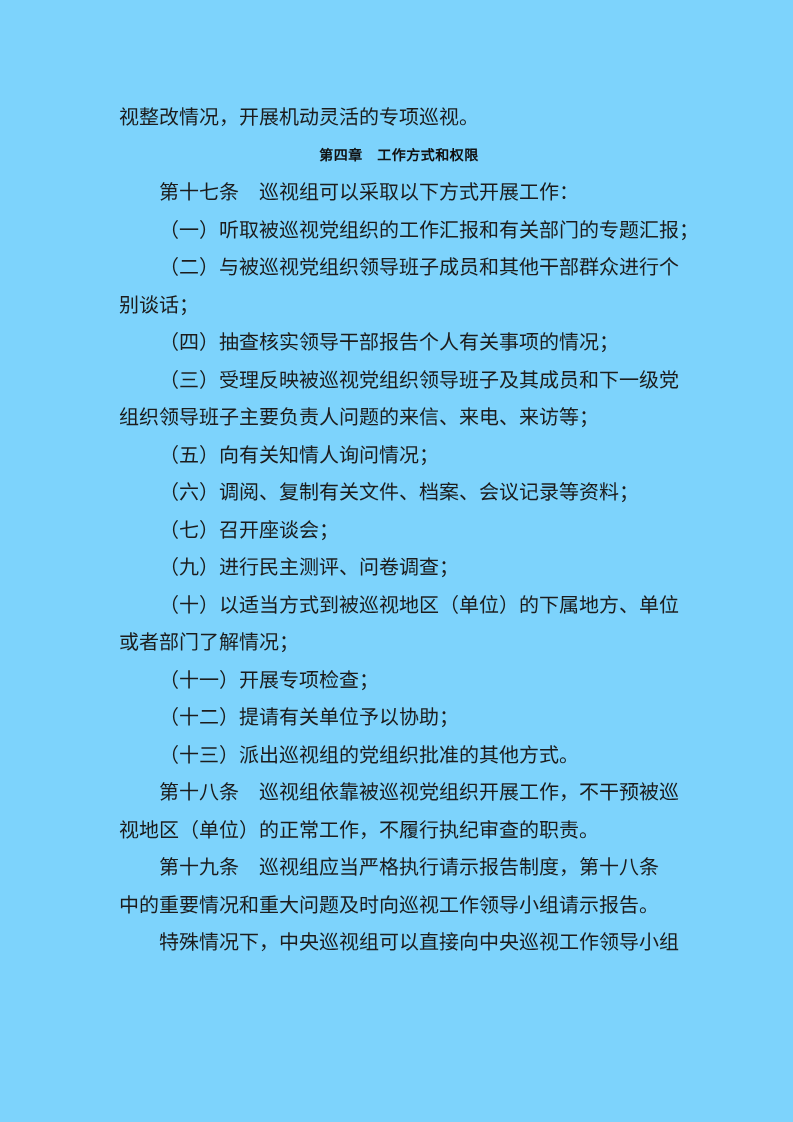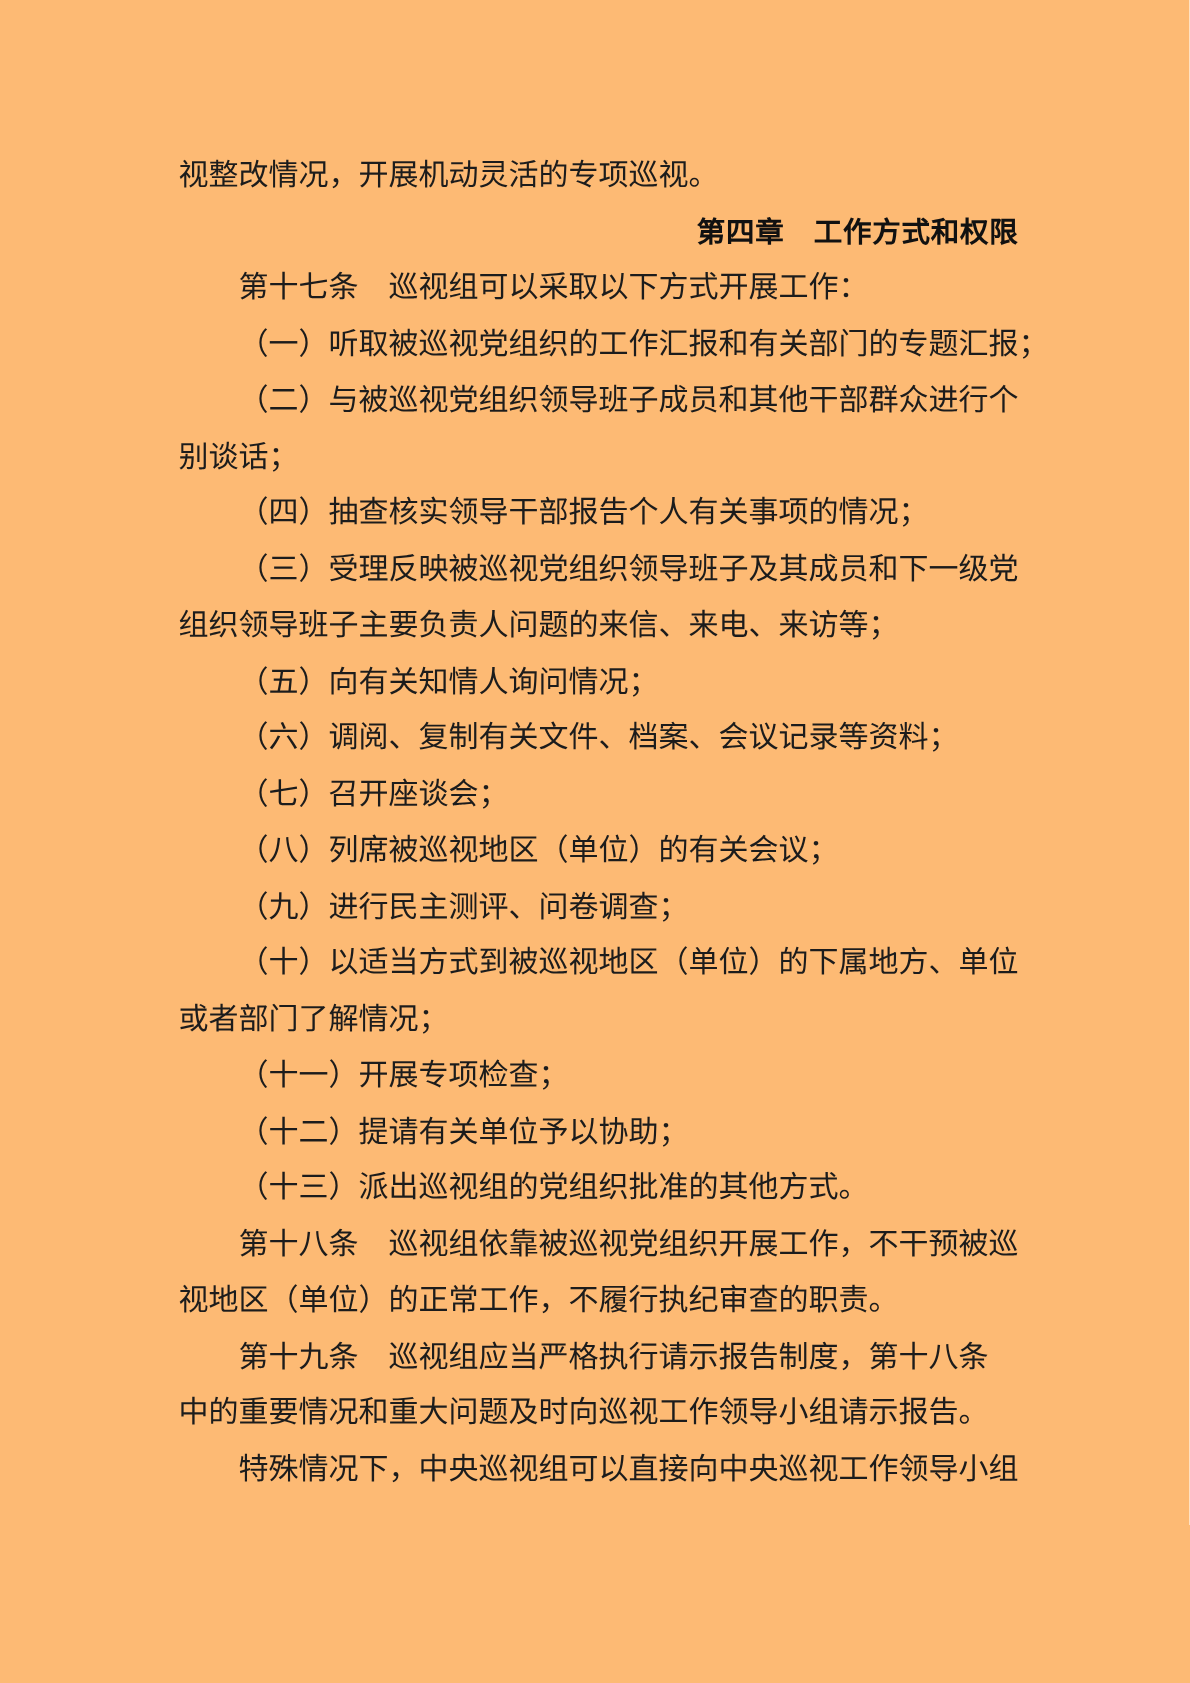--- a/index.html
+++ b/index.html
@@ -4,21 +4,21 @@
 <style>
   html, body {
     margin: 0;
     padding: 0;
     background: #ffffff;
   }
   .page {
     position: relative;
     width: 793px;
     height: 1122px;
-    background: #fdba74;
+    background: #7dd3fc;
     overflow: hidden;
     color: #1c1c1c;
     font-family: "Liberation Serif", "DejaVu Serif", serif;
   }
   .content {
     position: absolute;
     left: 119px;
     top: 99px;
     width: 560px;
   }
@@ -28,24 +28,24 @@
     line-height: 37.5px;
     text-indent: 2em;
     white-space: pre;          
     letter-spacing: 0px;
   }
   .no-indent {
     text-indent: 0;
   }
   .chapter-heading {
     margin: 0;
-    font-size: 19px;
+    font-size: 14px;
     line-height: 37.5px;
     font-weight: 700;
-    text-align: right;
+    text-align: center;
     text-indent: 0;
     letter-spacing: 0.5px;
     white-space: pre;
     font-family: "Liberation Sans", "DejaVu Sans", sans-serif;
     color: #111111;
   }
 </style>
 </head>
 <body>
 
@@ -59,21 +59,20 @@
     <p class="para">第十七条　巡视组可以采取以下方式开展工作：</p>
     <p class="para">（一）听取被巡视党组织的工作汇报和有关部门的专题汇报；</p>
     <p class="para">（二）与被巡视党组织领导班子成员和其他干部群众进行个
 别谈话；</p>
     <p class="para">（四）抽查核实领导干部报告个人有关事项的情况；</p>
     <p class="para">（三）受理反映被巡视党组织领导班子及其成员和下一级党
 组织领导班子主要负责人问题的来信、来电、来访等；</p>
     <p class="para">（五）向有关知情人询问情况；</p>
     <p class="para">（六）调阅、复制有关文件、档案、会议记录等资料；</p>
     <p class="para">（七）召开座谈会；</p>
-    <p class="para">（八）列席被巡视地区（单位）的有关会议；</p>
     <p class="para">（九）进行民主测评、问卷调查；</p>
     <p class="para">（十）以适当方式到被巡视地区（单位）的下属地方、单位
 或者部门了解情况；</p>
     <p class="para">（十一）开展专项检查；</p>
     <p class="para">（十二）提请有关单位予以协助；</p>
     <p class="para">（十三）派出巡视组的党组织批准的其他方式。</p>
     <p class="para">第十八条　巡视组依靠被巡视党组织开展工作，不干预被巡
 视地区（单位）的正常工作，不履行执纪审查的职责。</p>
     <p class="para">第十九条　巡视组应当严格执行请示报告制度，第十八条
 中的重要情况和重大问题及时向巡视工作领导小组请示报告。</p>

